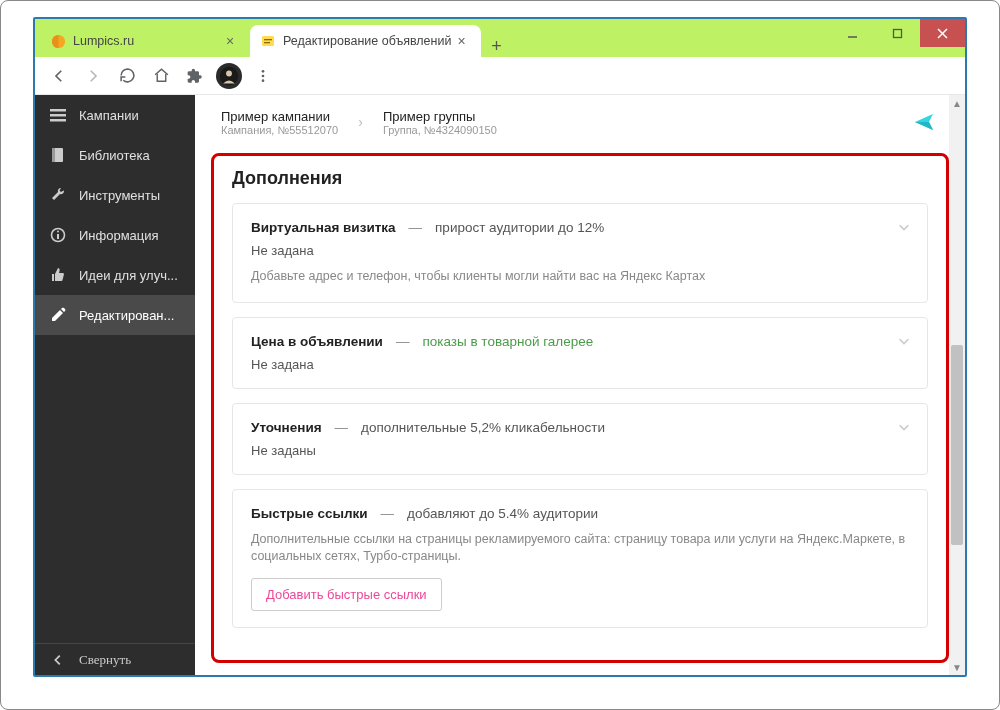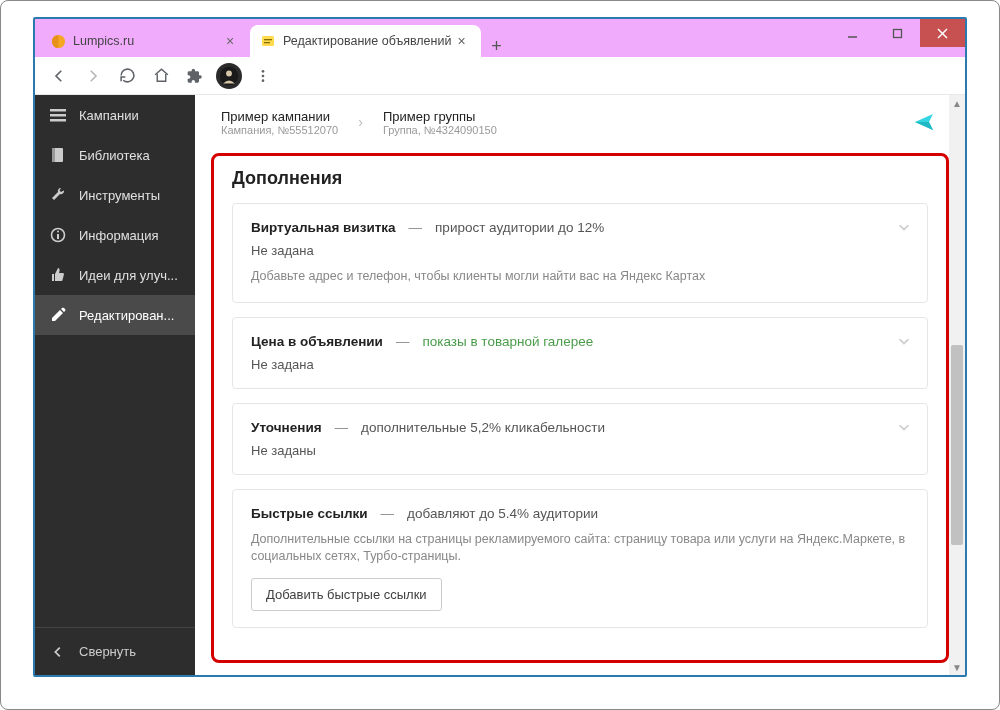--- a/index.html
+++ b/index.html
@@ -3,21 +3,21 @@
 <meta charset="utf-8">
 <style>
   * { box-sizing: border-box; margin: 0; padding: 0; }
   body { font-family: Arial, sans-serif; background: #fff; width: 1000px; height: 710px; overflow: hidden; position: relative; }
   .outer-border { position: absolute; top: 0; left: 0; right: 0; bottom: 0; border: 1px solid #888; border-radius: 8px; overflow: hidden; background: #fff; }
   .window-frame { position: absolute; top: 16px; left: 32px; right: 32px; bottom: 32px; border: 2px solid #2a7ab0; border-radius: 2px; background: #fff; display: flex; flex-direction: column; overflow: hidden; }
   .win-controls { position: absolute; top: 0; right: 0; display: flex; height: 28px; z-index: 10; }
   .win-btn { width: 45px; height: 28px; display: flex; align-items: center; justify-content: center; color: #555; font-size: 14px; }
   .win-btn.close { background: #c75050; color: #fff; }
   .win-btn.close svg { stroke: #fff; }
-  .tab-strip { height: 38px; background: #f0abfc; display: flex; align-items: flex-end; padding-left: 5px; padding-top: 6px; flex-shrink: 0; position: relative; }
+  .tab-strip { height: 38px; background: #bef264; display: flex; align-items: flex-end; padding-left: 5px; padding-top: 6px; flex-shrink: 0; position: relative; }
   .tab { display: flex; align-items: center; height: 32px; padding: 0 10px; font-size: 12.5px; color: #444; border-radius: 8px 8px 0 0; min-width: 210px; position: relative; }
   .tab.active { background: #fff; }
   .tab-ico { width: 16px; height: 16px; margin-right: 7px; flex-shrink: 0; display: flex; align-items: center; justify-content: center; }
   .tab-title { flex: 1; overflow: hidden; text-overflow: ellipsis; white-space: nowrap; }
   .tab-close { width: 14px; color: #666; margin-left: 6px; font-size: 14px; }
   .new-tab { width: 30px; color: #555; font-size: 18px; text-align: center; }
   .addr-bar { height: 38px; background: #fff; display: flex; align-items: center; padding: 0 8px; gap: 2px; border-bottom: 1px solid #e8e8e8; flex-shrink: 0; }
   .nav-btn { width: 32px; height: 32px; display: flex; align-items: center; justify-content: center; color: #5f6368; border-radius: 50%; }
   .omnibox { flex: 1; height: 30px; background: #f1f3f4; border-radius: 15px; display: flex; align-items: center; padding: 0 12px; margin: 0 6px; font-size: 13.5px; color: #202124; }
   .omnibox .lock { margin-right: 8px; color: #5f6368; }
@@ -26,40 +26,40 @@
   .star { color: #5f6368; margin-left: 6px; }
   .avatar { width: 26px; height: 26px; border-radius: 50%; background: #2b2b2b; display: flex; align-items: center; justify-content: center; overflow: hidden; }
   .avatar svg { width: 20px; height: 20px; }
   .content-area { flex: 1; display: flex; overflow: hidden; position: relative; }
   .sidebar { width: 160px; background: #2d2d2d; color: #ccc; display: flex; flex-direction: column; font-size: 13px; flex-shrink: 0; }
   .side-item { display: flex; align-items: center; height: 40px; padding: 0 14px; gap: 12px; color: #e0e0e0; }
   .side-item.active { background: #4a4a4a; color: #fff; }
   .side-ico { width: 18px; display: flex; align-items: center; justify-content: center; color: #ccc; flex-shrink: 0; }
   .side-label { overflow: hidden; text-overflow: ellipsis; white-space: nowrap; }
   .side-spacer { flex: 1; }
-  .side-collapse { display: flex; align-items: center; height: 48px; padding: 0 14px; gap: 12px; color: #ccc; border-top: 1px solid #444; }
+  .side-collapse { display: flex; align-items: center; height: 32px; padding: 0 14px; gap: 12px; color: #ccc; border-top: 1px solid #444; font-family: Liberation Serif, serif; }
   .main { flex: 1; background: #fff; overflow-y: auto; position: relative; }
   .breadcrumb-row { display: flex; align-items: center; padding: 12px 26px; gap: 20px; }
   .bc-block { display: flex; flex-direction: column; }
   .bc-title { font-size: 13px; color: #222; }
   .bc-sub { font-size: 11px; color: #999; }
   .bc-arrow { color: #bbb; font-size: 14px; }
   .send-btn { margin-left: auto; width: 30px; height: 30px; display: flex; align-items: center; justify-content: center; }
   .highlight-box { margin: 4px 16px 10px 16px; border: 3px solid #d40000; border-radius: 8px; padding: 12px 18px 18px 18px; }
   .section-title { font-size: 18px; font-weight: bold; color: #222; margin-bottom: 14px; }
   .card { border: 1px solid #e6e6e6; border-radius: 4px; padding: 16px 18px; margin-bottom: 14px; position: relative; }
   .card-head { display: flex; align-items: baseline; gap: 13px; font-size: 13.5px; flex-wrap: wrap; }
   .card-title { font-weight: bold; color: #222; }
   .card-dash { color: #888; }
   .card-suffix { color: #555; }
   .card-suffix.green { color: #4a9c4a; }
   .card-status { font-size: 13px; color: #555; margin-top: 8px; }
   .card-desc { font-size: 12.5px; color: #888; margin-top: 10px; line-height: 1.4; }
   .chev { position: absolute; right: 16px; top: 16px; color: #ccc; }
-  .add-btn { display: inline-block; border: 1px solid #ccc; border-radius: 3px; padding: 8px 14px; font-size: 13px; color: #404040; background: #fff; margin-top: 12px; }
+  .add-btn { display: inline-block; border: 1px solid #ccc; border-radius: 3px; padding: 8px 14px; font-size: 13px; color: #ec4899; background: #fff; margin-top: 12px; }
   .vscroll { position: absolute; right: 0; top: 0; bottom: 0; width: 16px; background: #f1f1f1; }
   .vthumb { position: absolute; right: 2px; width: 12px; background: #c1c1c1; border-radius: 2px; }
   .scroll-arrow{position:absolute;left:0;right:0;height:16px;display:flex;align-items:center;justify-content:center;color:#888;font-size:10px;}
 </style>
 </head>
 <body>
 
 <div class="outer-border">
 <div class="window-frame">
 

